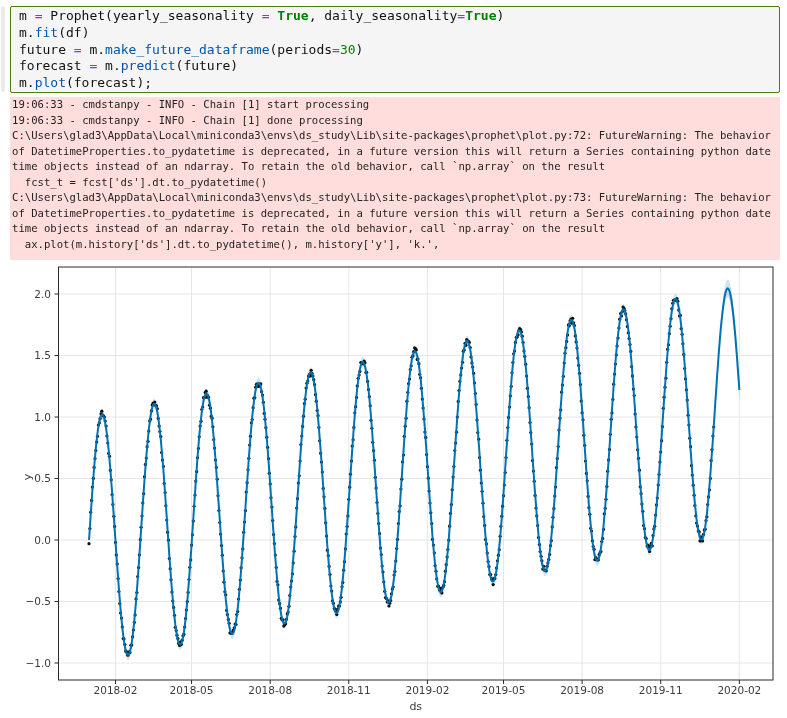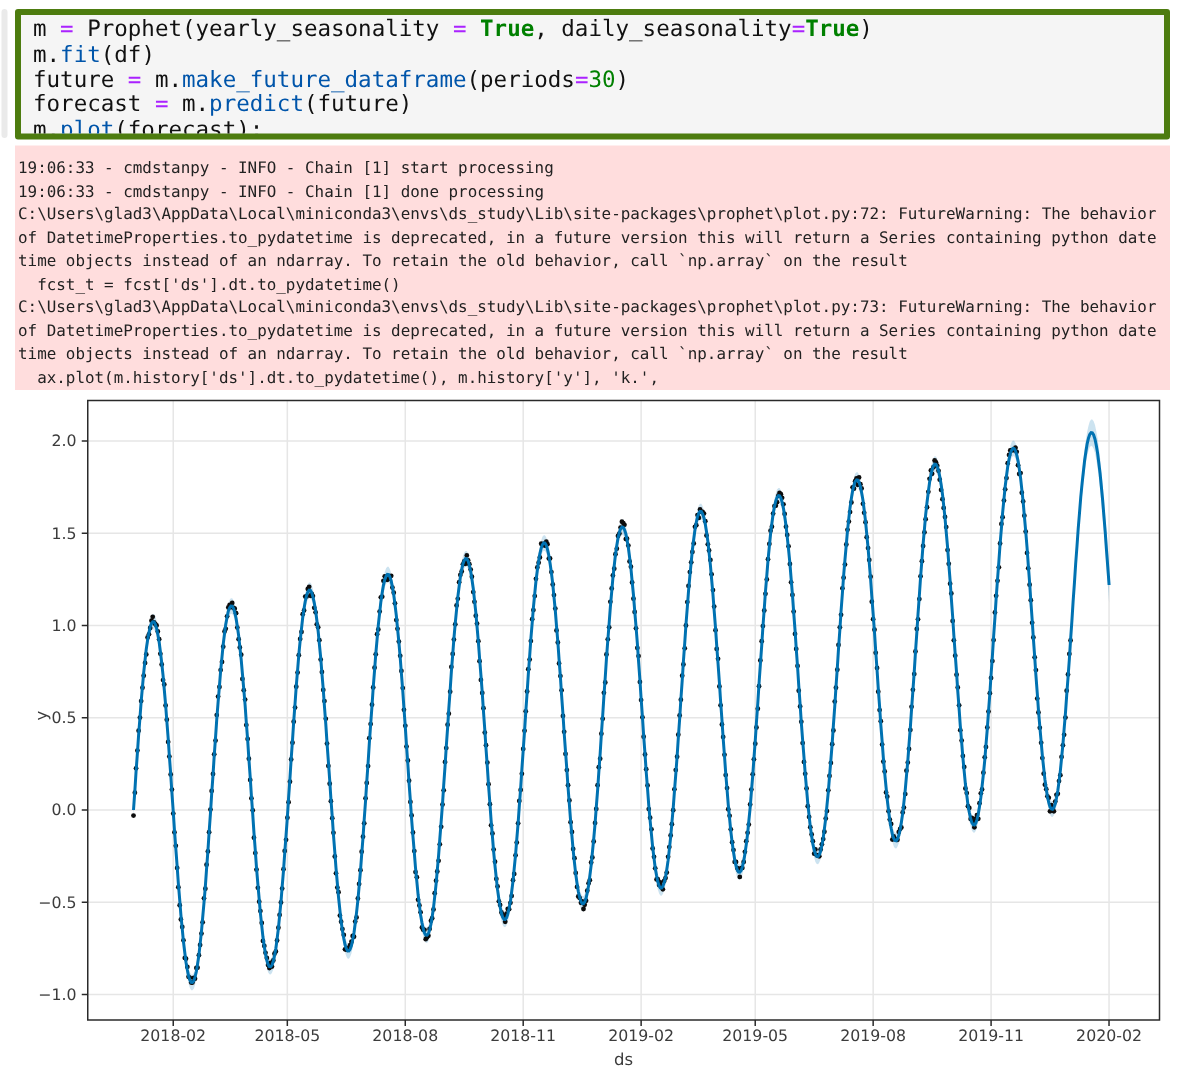--- a/index.html
+++ b/index.html
@@ -7,35 +7,35 @@
     width:787px;height:718px;position:relative;background:#ffffff;
     font-family:"Liberation Sans",sans-serif;overflow:hidden;
   }
   .collapser{
     position:absolute;left:1px;top:6px;width:4px;height:86px;
     background:#eaeaea;border-radius:2px;
   }
   .code-cell{
     position:absolute;left:10px;top:6px;width:770px;height:87px;
     box-sizing:border-box;background:var(--code-bg,#f5f5f5);
-    border:4px solid #4d7c0f;border-radius:2px;
+    border:1px solid #4d7c0f;border-radius:2px;
     padding:1px 8px;
     font-family:"DejaVu Sans Mono","Liberation Mono",monospace;
-    font-size:15px;line-height:16.8px;white-space:pre;color:#111;
+    font-size:13px;line-height:16.8px;white-space:pre;color:#111;
     overflow:hidden;
   }
   .tok-v,.tok-p{color:#111;}
   .tok-o{color:var(--op,#AA22FF);}
   .tok-k{color:var(--kw,#008000);font-weight:bold;}
   .tok-f{color:var(--prop,#0055aa);}
   .tok-n{color:var(--num,#008000);}
   .stderr{
     position:absolute;left:10px;top:97px;width:770px;height:163px;
     box-sizing:border-box;background:var(--stderr-bg,#ffdddd);
-    margin:0;padding:8px 2px 4px 2px;
+    margin:0;padding:0 2px 4px 2px;
     font-family:"DejaVu Sans Mono","Liberation Mono",monospace;
     font-size:10.6px;line-height:15.5px;color:#222;
     white-space:pre;overflow:hidden;
   }
   #figure{position:absolute;left:0;top:260px;background:#ffffff;}
   #figure text{font-family:"DejaVu Sans","Liberation Sans",sans-serif;}
 </style>
 </head>
 <body>
 

